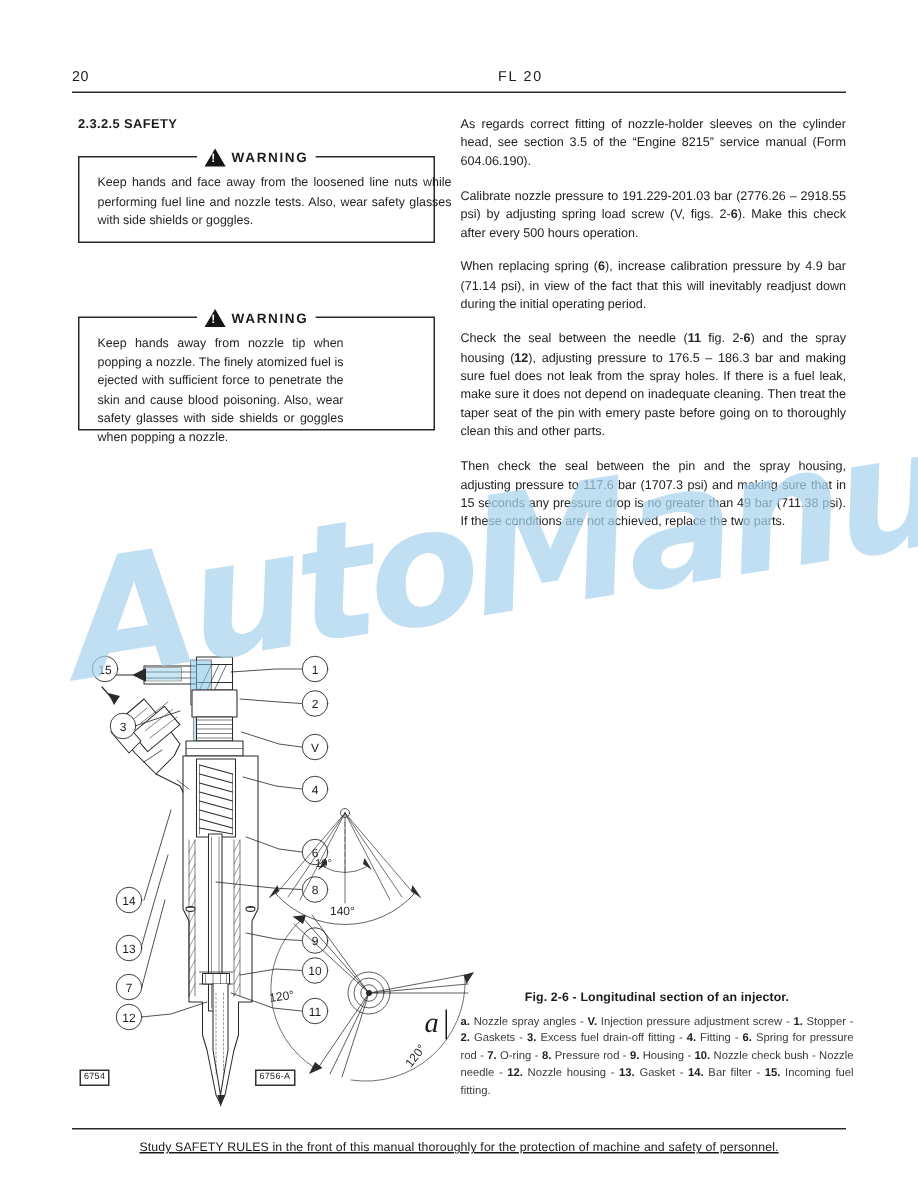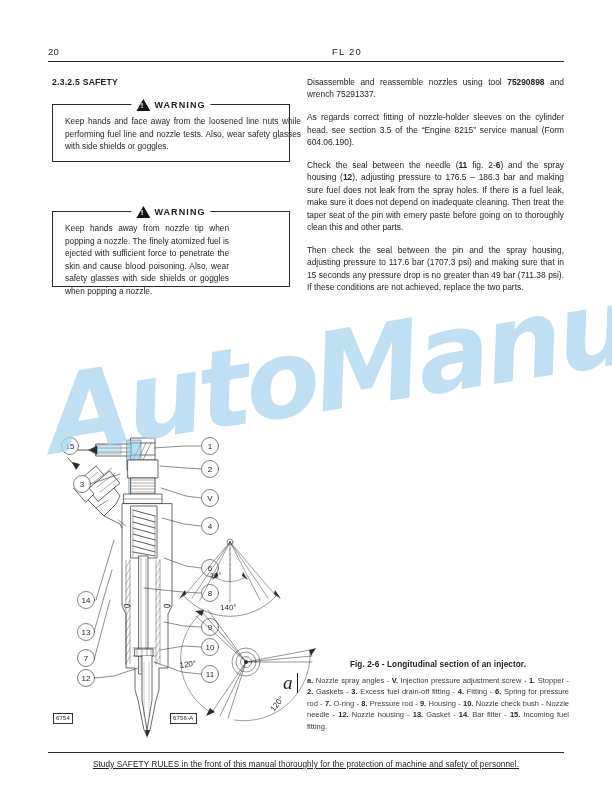--- a/index.html
+++ b/index.html
@@ -124,22 +124,23 @@
   <div class="warn" style="left:52px;top:203px;width:238px;height:84px;">
     <div class="box" style="height:76px;"></div>
     <div class="cap">
       <span class="tri"></span>
       <span class="wtxt">WARNING</span>
     </div>
     <div class="body" style="position:absolute;left:0;top:8px;width:190px;box-sizing:border-box;">Keep hands away from nozzle tip when popping a nozzle. The finely atomized fuel is ejected with sufficient force to penetrate the skin and cause blood poisoning. Also, wear safety glasses with side shields or goggles when popping a nozzle.</div>
   </div>
 
   <div class="rcol">
-    <p>Disassemble and reassemble nozzles using tool <b>75290898</b> and wrench 75291337.</p>
     <p>As regards correct fitting of nozzle-holder sleeves on the cylinder head, see section 3.5 of the “Engine 8215” service manual (Form 604.06.190).</p>
+    <p>Calibrate nozzle pressure to 191.229-201.03 bar (2776.26 – 2918.55 psi) by adjusting spring load screw (V, figs. 2-<b>6</b>). Make this check after every 500 hours operation.</p>
+    <p>When replacing spring (<b>6</b>), increase calibration pressure by 4.9 bar (71.14 psi), in view of the fact that this will inevitably readjust down during the initial operating period.</p>
     <p>Check the seal between the needle (<b>11</b> fig. 2-<b>6</b>) and the spray housing (<b>12</b>), adjusting pressure to 176.5 – 186.3 bar and making sure fuel does not leak from the spray holes. If there is a fuel leak, make sure it does not depend on inadequate cleaning. Then treat the taper seat of the pin with emery paste before going on to thoroughly clean this and other parts.</p>
     <p>Then check the seal between the pin and the spray housing, adjusting pressure to 117.6 bar (1707.3 psi) and making sure that in 15 seconds any pressure drop is no greater than 49 bar (711.38 psi). If these conditions are not achieved, replace the two parts.</p>
   </div>
 
   <div class="watermark">AutoManual</div>
 
   <div class="draw">
     <svg width="300" height="340" viewBox="0 0 300 340" fill="none" stroke="#2b2b2b" stroke-width="0.7" stroke-linecap="round" stroke-linejoin="round">
 
       <g>

